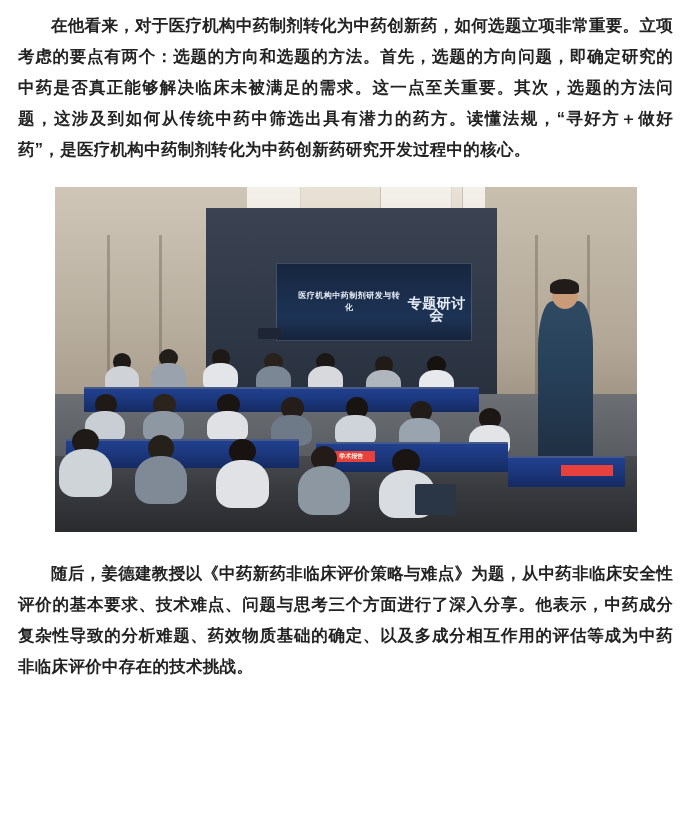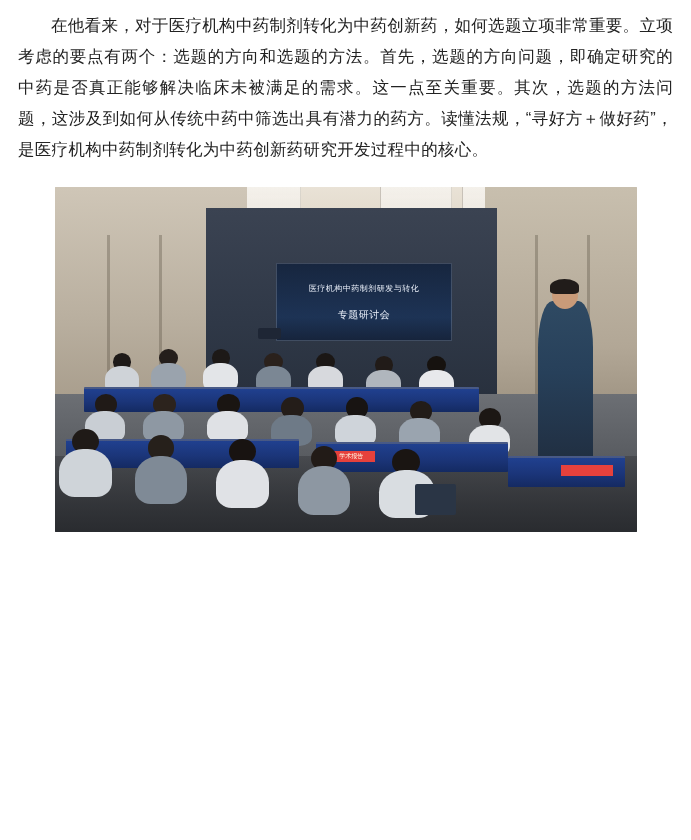--- a/index.html
+++ b/index.html
@@ -13,20 +13,21 @@
     font-family: "Liberation Sans", sans-serif;
     color: #2b2b2b;
     overflow: hidden;
   }
   .page {
     width: 691px;
     height: 697px;
     box-sizing: border-box;
     padding: 10px 18px 0 18px;
     position: relative;
+    font-weight: bold;
   }
   .para {
     font-size: 16.5px;
     line-height: 31px;
     text-align: justify;
     text-indent: 2em;
     letter-spacing: 0.3px;
     margin: 0 0 6px 0;
     color: #222222;
   }
@@ -80,30 +81,31 @@
     left: 26%; top: 6%; width: 50%; height: 56%;
     background: linear-gradient(180deg, #3b4352 0%, #2f3847 60%, #28303d 100%);
   }
   .ph-screen {
     position: absolute;
     left: 38%; top: 22%;
     width: 30%; height: 22%;
     background: linear-gradient(180deg, #17263f 0%, #1d3355 70%, #16243c 100%);
     border: 1px solid rgba(255,255,255,0.18);
     display: flex;
-    flex-direction: column;
+    flex-direction: row;
     align-items: center;
     justify-content: center;
     color: #e8eef8;
     font-size: 8px;
     line-height: 12px;
     text-align: center;
     letter-spacing: 0.5px;
-  }
-  .ph-screen .l2 { font-size: 10px; margin-top: 14px; }
+    padding-left: 20px;
+  }
+  .ph-screen .l2 { font-size: 14px; margin-top: 14px; }
   .ph-floor {
     position: absolute;
     left: 0; bottom: 0; width: 100%; height: 40%;
     background: linear-gradient(180deg, #6c6f74 0%, #55585d 55%, #44474b 100%);
   }
   .ph-carpet {
     position: absolute;
     left: 0; bottom: 0; width: 100%; height: 22%;
     background: linear-gradient(180deg, rgba(60,62,66,0.6), rgba(40,42,46,0.95));
   }
@@ -258,14 +260,15 @@
       <div class="ph-head" style="left:44%; top:75%; width:4.6%; height:7.4%; background:#221b17;"></div>
       <div class="ph-person" style="left:41.8%; top:81%; width:9%; height:14%; background:#8d97a2;"></div>
       <div class="ph-head" style="left:58%; top:76%; width:4.8%; height:7.6%; background:#1a1512;"></div>
       <div class="ph-person" style="left:55.8%; top:82%; width:9.5%; height:14%; background:#d9dde1;"></div>
 
       <div class="ph-box" style="left:62%; top:86%; width:7%; height:9%;"></div>
       <div class="ph-box" style="left:35%; top:41%; width:4%; height:3%; background:#1e2635;"></div>
     </div>
   </div>
 
+  <p class="para">随后，姜德建教授以《中药新药非临床评价策略与难点》为题，从中药非临床安全性评价的基本要求、技术难点、问题与思考三个方面进行了深入分享。他表示，中药成分复杂性导致的分析难题、药效物质基础的确定、以及多成分相互作用的评估等成为中药非临床评价中存在的技术挑战。</p>
 
 </div>
 
 </body></html>

